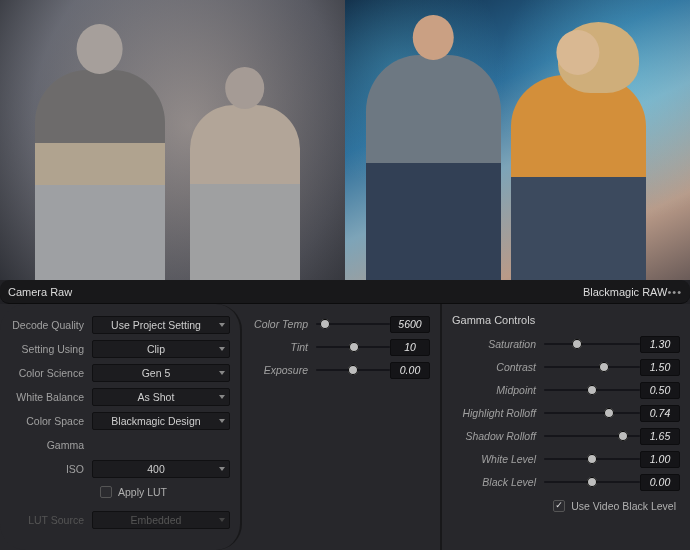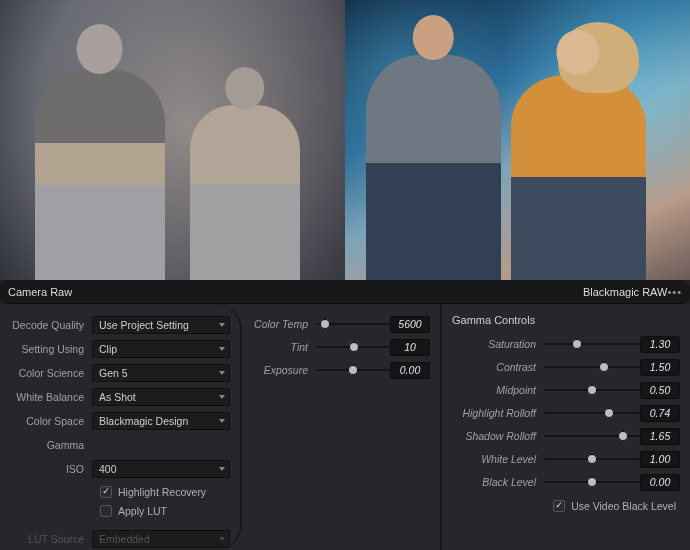--- a/index.html
+++ b/index.html
@@ -97,21 +97,21 @@
 
   .select {
     flex: 1; height: 18px;
     background: #1c1c1f;
     border: 1px solid #101012;
     border-radius: 2px;
     color: #cfcfcf;
     font-size: 10.5px;
     padding: 0 16px 0 6px;
     position: relative;
-    display: flex; align-items: center;
+    display: flex; align-items: center; justify-content: center;
   }
   .select.disabled { color:#555; }
   .chev {
     position: absolute; right: 4px; top: 50%; transform: translateY(-50%);
     width: 0; height: 0; border-left: 3px solid transparent; border-right: 3px solid transparent;
     border-top: 4px solid #888;
   }
 
   .checkbox-row { padding-left: 90px; display:flex; align-items:center; gap:6px; height:19px;}
   .col-right .checkbox-row { padding-left: 0; justify-content: flex-end; margin-right: 4px; margin-top:4px;}
@@ -221,24 +221,20 @@
       </div>
     <div class="row">
         <span class="lbl">ISO</span>
       <div class="select">
           <span>400</span>
           <span class="chev"></span>
         </div>
       </div>
 
     <div class="checkbox-row">
-      <span class="cb checked"></span>
-      <span class="cb-label">Highlight Recovery</span>
-    </div>
-    <div class="checkbox-row">
       <span class="cb"></span>
       <span class="cb-label">Apply LUT</span>
     </div>
     <div class="row" style="margin-top:8px;">
       <span class="lbl" style="color:#555;">LUT Source</span>
       <div class="select disabled">
           <span>Embedded</span>
           <span class="chev" style="border-top-color:#444"></span>
         </div>
     </div>

